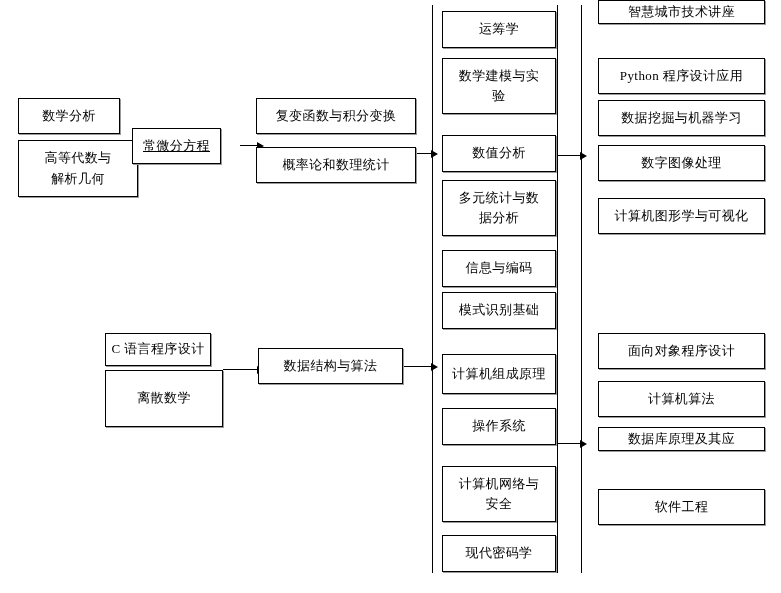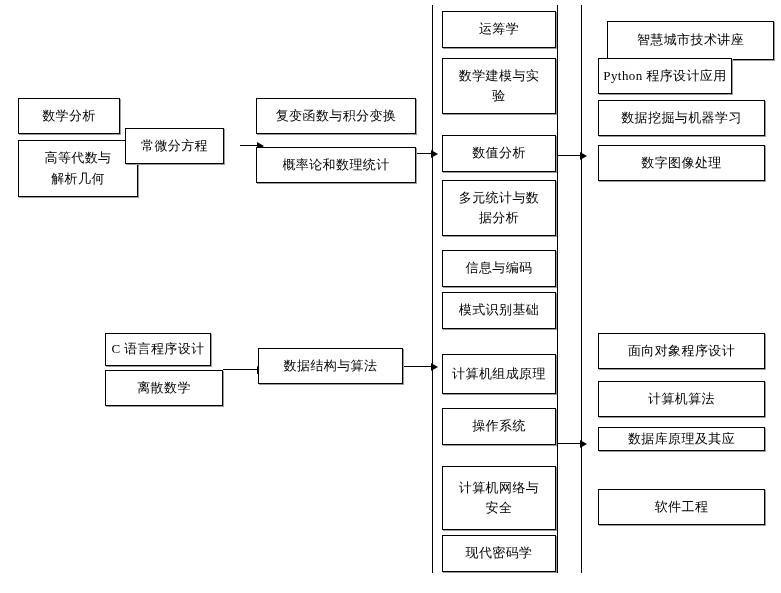--- a/index.html
+++ b/index.html
@@ -71,33 +71,33 @@
     <div class="hline" style="left: 557px; top: 155px; width: 24px;"></div>
     <div class="arrowhead" style="left: 580px; top: 152px;"></div>
     <div class="hline" style="left: 557px; top: 443px; width: 24px;"></div>
     <div class="arrowhead" style="left: 580px; top: 440px;"></div>
     <div class="node" style="left: 18px; top: 98px; width: 102px; height: 36px;">
       <span>数学分析</span>
     </div>
     <div class="node" style="left: 18px; top: 140px; width: 120px; height: 57px;">
       <span>高等代数与<br>解析几何</span>
     </div>
-    <div class="node" style="left: 125px; top: 128px; width: 99px; height: 36px;">
+    <div class="node" style="left: 132px; top: 128px; width: 89px; height: 36px; text-decoration: underline;">
       <span>常微分方程</span>
     </div>
     <div class="node" style="left: 256px; top: 98px; width: 160px; height: 36px;">
       <span>复变函数与积分变换</span>
     </div>
     <div class="node" style="left: 256px; top: 147px; width: 160px; height: 36px;">
       <span>概率论和数理统计</span>
     </div>
     <div class="node" style="left: 105px; top: 333px; width: 106px; height: 33px;">
       <span>C 语言程序设计</span>
     </div>
-    <div class="node" style="left: 105px; top: 370px; width: 118px; height: 36px;">
+    <div class="node" style="left: 105px; top: 370px; width: 118px; height: 57px;">
       <span>离散数学</span>
     </div>
     <div class="node" style="left: 258px; top: 348px; width: 145px; height: 36px;">
       <span>数据结构与算法</span>
     </div>
     <div class="node" style="left: 442px; top: 11px; width: 114px; height: 37px;">
       <span>运筹学</span>
     </div>
     <div class="node" style="left: 442px; top: 58px; width: 114px; height: 56px;">
       <span>数学建模与实<br>验</span>
@@ -113,37 +113,40 @@
     </div>
     <div class="node" style="left: 442px; top: 292px; width: 114px; height: 37px;">
       <span>模式识别基础</span>
     </div>
     <div class="node" style="left: 442px; top: 354px; width: 114px; height: 40px;">
       <span>计算机组成原理</span>
     </div>
     <div class="node" style="left: 442px; top: 408px; width: 114px; height: 37px;">
       <span>操作系统</span>
     </div>
-    <div class="node" style="left: 442px; top: 466px; width: 114px; height: 64px;">
+    <div class="node" style="left: 442px; top: 466px; width: 114px; height: 56px;">
       <span>计算机网络与<br>安全</span>
     </div>
     <div class="node" style="left: 442px; top: 535px; width: 114px; height: 37px;">
       <span>现代密码学</span>
     </div>
-    <div class="node" style="left: 598px; top: 21px; width: 167px; height: 39px; margin-left: 9px;">
+    <div class="node" style="left: 598px; top: 0; width: 167px; height: 24px;">
       <span>智慧城市技术讲座</span>
     </div>
-    <div class="node" style="left: 598px; top: 58px; width: 134px; height: 36px;">
+    <div class="node" style="left: 598px; top: 58px; width: 167px; height: 36px;">
       <span>Python 程序设计应用</span>
     </div>
     <div class="node" style="left: 598px; top: 145px; width: 167px; height: 36px;">
       <span>数字图像处理</span>
     </div>
     <div class="node" style="left: 598px; top: 100px; width: 167px; height: 36px;">
       <span>数据挖掘与机器学习</span>
+    </div>
+    <div class="node" style="left: 598px; top: 198px; width: 167px; height: 36px;">
+      <span>计算机图形学与可视化</span>
     </div>
     <div class="node" style="left: 598px; top: 333px; width: 167px; height: 36px;">
       <span>面向对象程序设计</span>
     </div>
     <div class="node" style="left: 598px; top: 381px; width: 167px; height: 36px;">
       <span>计算机算法</span>
     </div>
     <div class="node" style="left: 598px; top: 427px; width: 167px; height: 24px;">
       <span>数据库原理及其应</span>
     </div>

